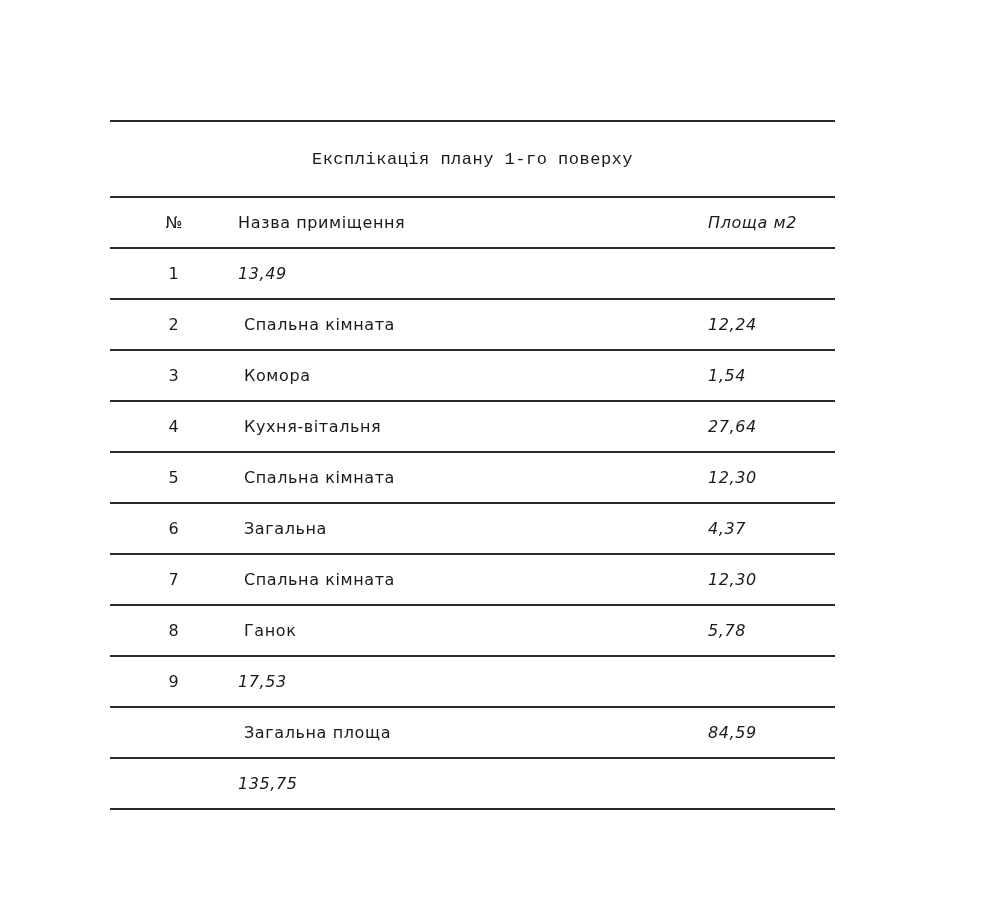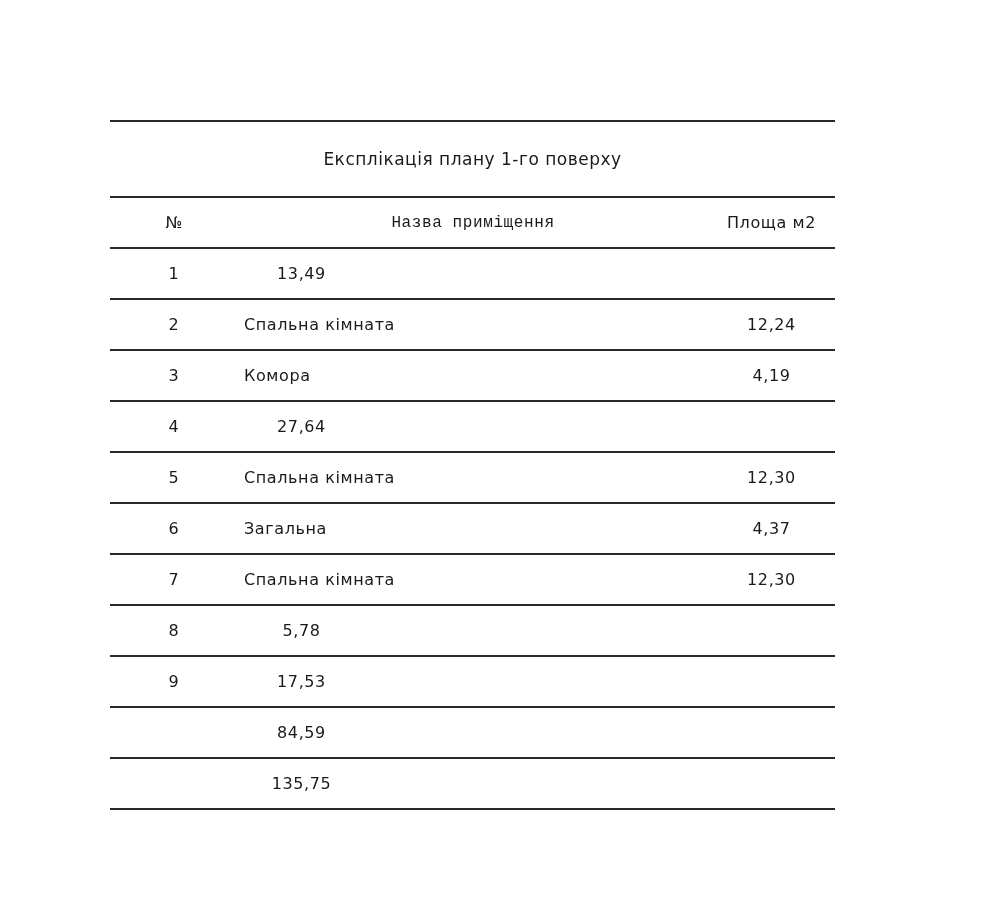--- a/index.html
+++ b/index.html
@@ -1,26 +1,26 @@
 <!DOCTYPE html>
 <html><head>
   <meta charset="utf-8">
   <style>
     html, body { margin: 0; padding: 0; background: #ffffff; }
     body { width: 1000px; height: 909px; position: relative; overflow: hidden;
       font-family: "DejaVu Sans", sans-serif; color: #1a1a1a; }
     .table { position: absolute; left: 110px; top: 120px; width: 725px; }
     .hline { height: 2px; background: #2a2a2a; }
     .title { height: 74px; display: flex; align-items: center; justify-content: center;
-      font-size: 17px; letter-spacing: 0.5px; }
+      font-size: 17px; letter-spacing: 0.5px; font-family: Liberation Mono, monospace; }
     .row { height: 49px; display: flex; align-items: center; font-size: 16px; letter-spacing: 0.6px; }
     .c-num { width: 128px; text-align: center; padding-left: 0; box-sizing: border-box; }
     .c-name { width: 470px; padding-left: 6px; box-sizing: border-box; }
-    .c-area { width: 127px; text-align: center; box-sizing: border-box; padding-right: 0; }
-    .row.head .c-name { text-align: center; padding-left: 0; font-family: Liberation Mono, monospace; }
+    .c-area { width: 127px; box-sizing: border-box; padding-right: 0; font-style: italic; }
+    .row.head .c-name { text-align: left; padding-left: 0; }
     .row.head .c-num { padding-left: 0; }
   </style>
 </head>
 <body>
 
 <div class="table">
   <div class="hline"></div>
   <div class="title">Експлікація плану 1-го поверху</div>
   <div class="hline"></div>
 
@@ -40,26 +40,27 @@
   <div class="row">
     <div class="c-num">2</div>
     <div class="c-name">Спальна кімната</div>
     <div class="c-area">12,24</div>
   </div>
   <div class="hline"></div>
 
   <div class="row">
     <div class="c-num">3</div>
     <div class="c-name">Комора</div>
-    <div class="c-area">4,19</div>
+    <div class="c-area">1,54</div>
   </div>
   <div class="hline"></div>
 
   <div class="row">
     <div class="c-num">4</div>
+    <div class="c-name">Кухня-вітальня</div>
     <div class="c-area">27,64</div>
   </div>
   <div class="hline"></div>
 
   <div class="row">
     <div class="c-num">5</div>
     <div class="c-name">Спальна кімната</div>
     <div class="c-area">12,30</div>
   </div>
   <div class="hline"></div>
@@ -73,32 +74,34 @@
 
   <div class="row">
     <div class="c-num">7</div>
     <div class="c-name">Спальна кімната</div>
     <div class="c-area">12,30</div>
   </div>
   <div class="hline"></div>
 
   <div class="row">
     <div class="c-num">8</div>
+    <div class="c-name">Ганок</div>
     <div class="c-area">5,78</div>
   </div>
   <div class="hline"></div>
 
   <div class="row">
     <div class="c-num">9</div>
     <div class="c-area">17,53</div>
   </div>
   <div class="hline"></div>
 
   <div class="row">
     <div class="c-num"></div>
+    <div class="c-name">Загальна площа</div>
     <div class="c-area">84,59</div>
   </div>
   <div class="hline"></div>
 
   <div class="row">
     <div class="c-num"></div>
     <div class="c-area">135,75</div>
   </div>
   <div class="hline"></div>
 </div>

